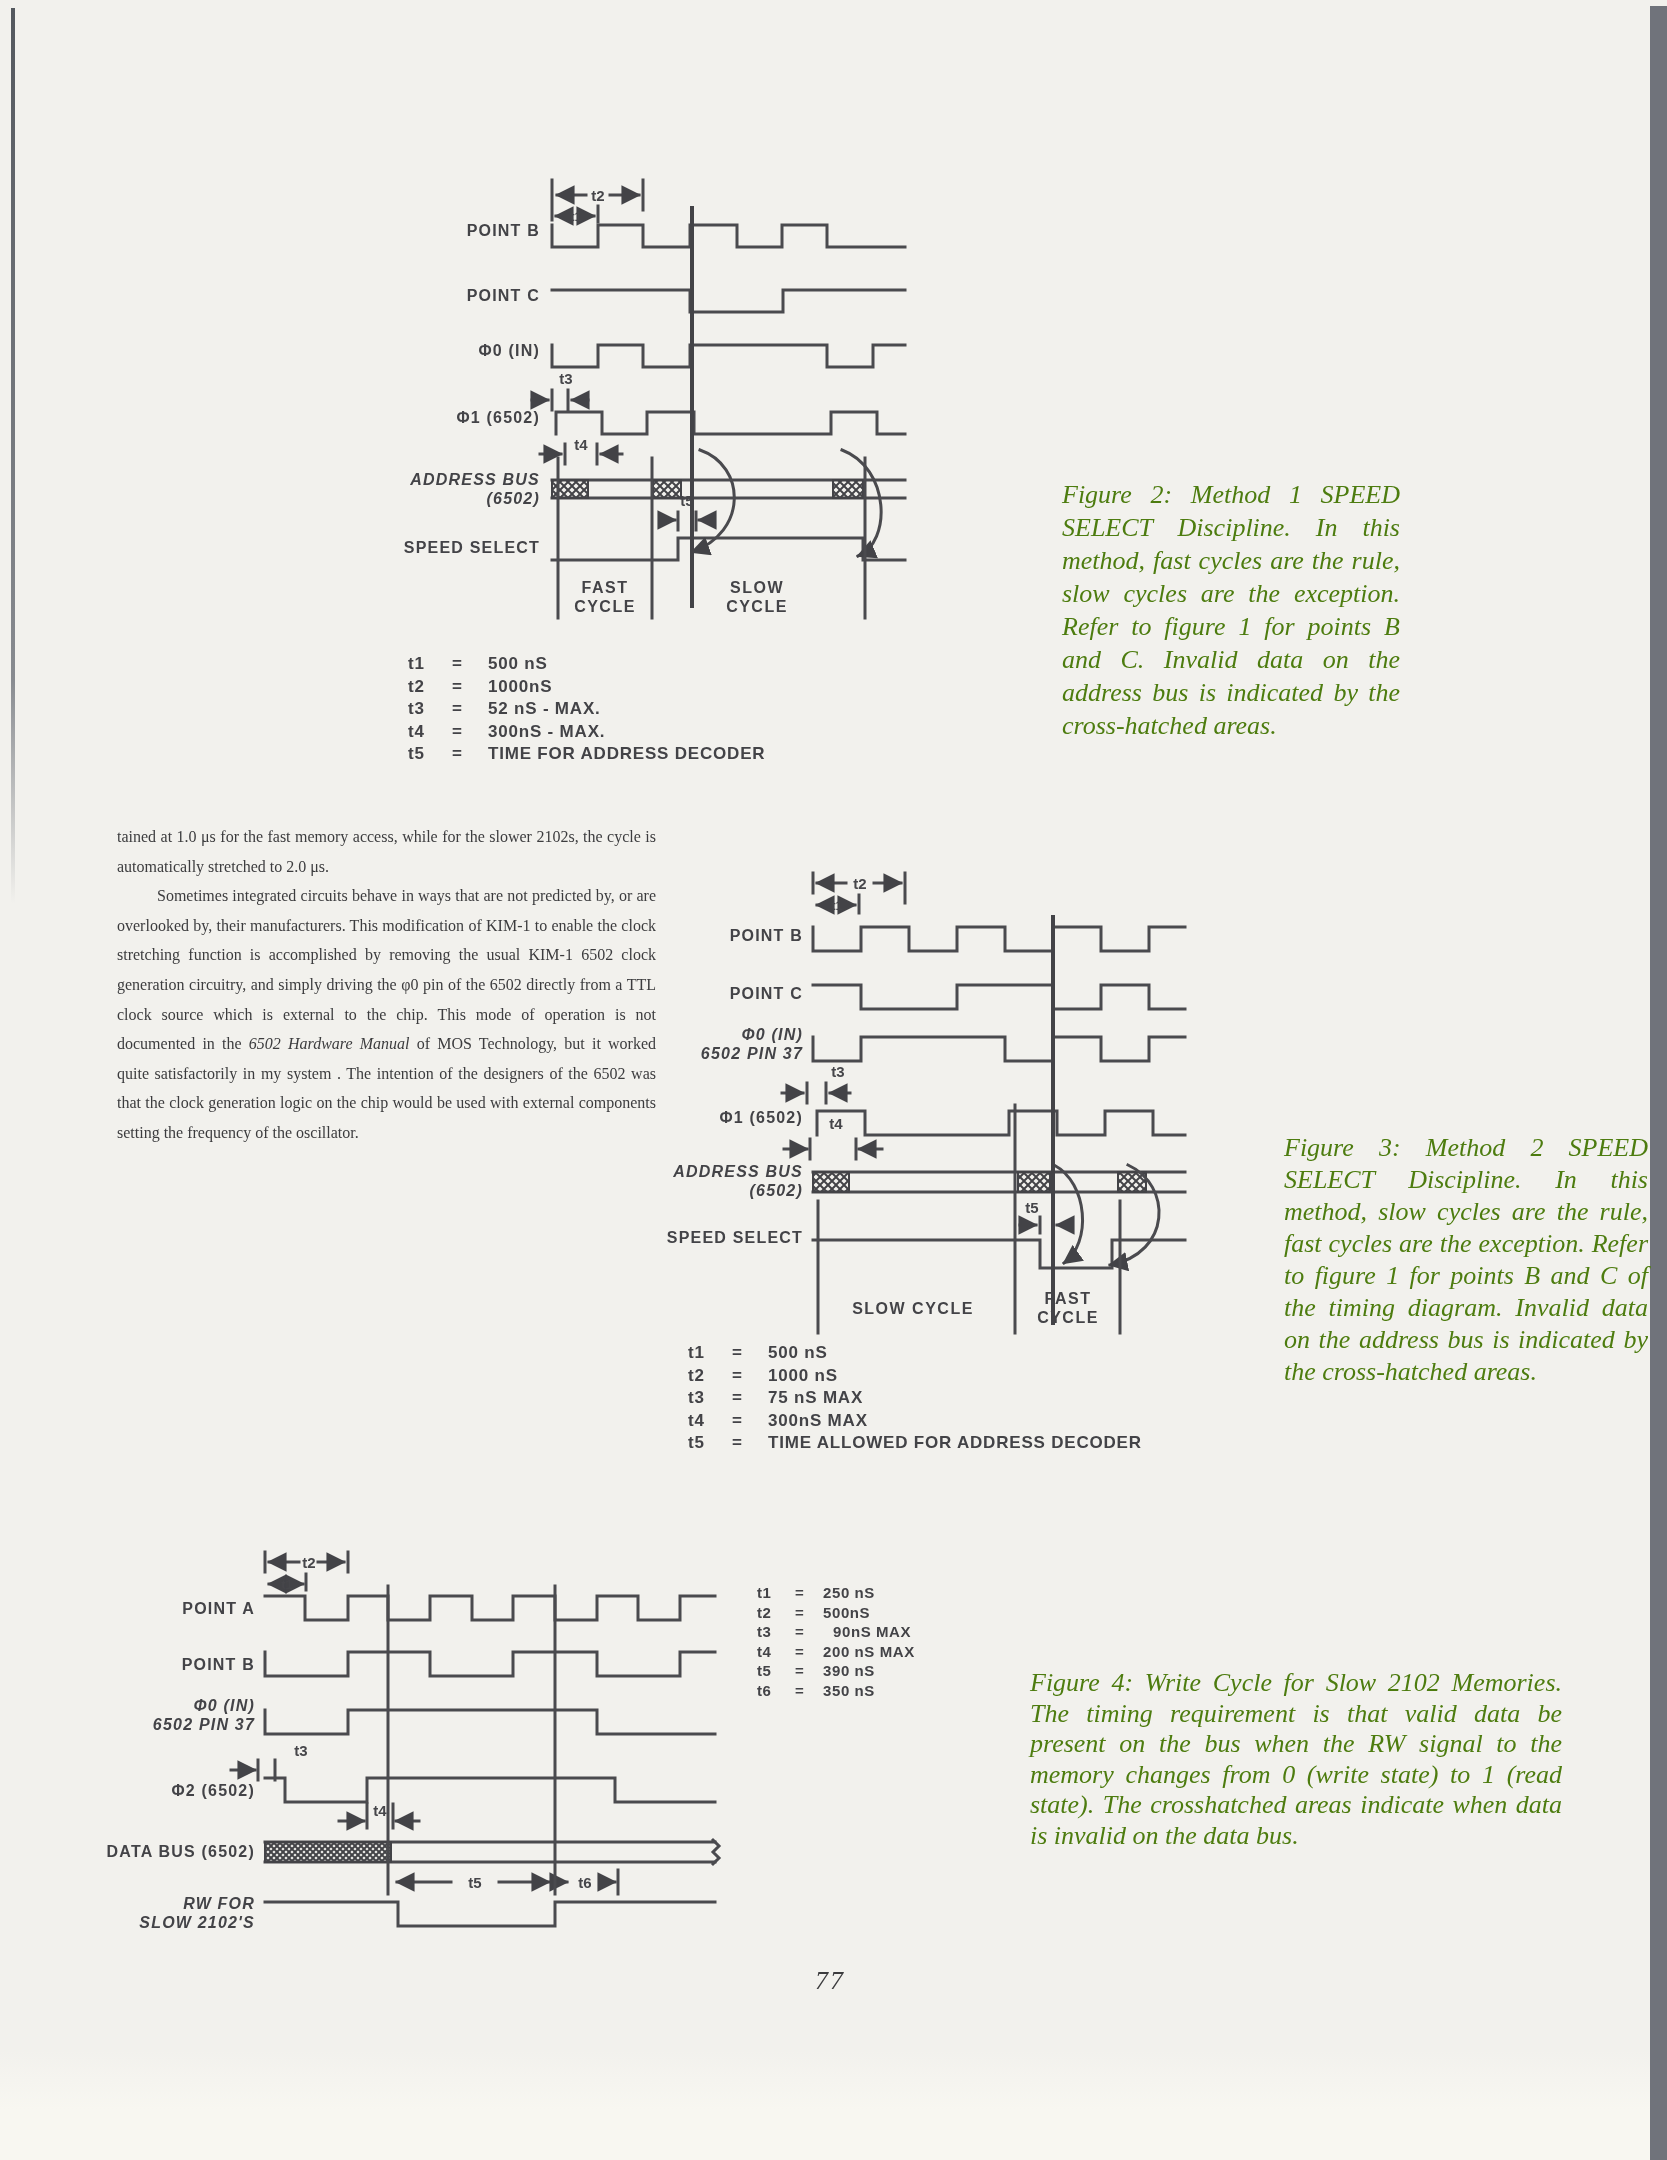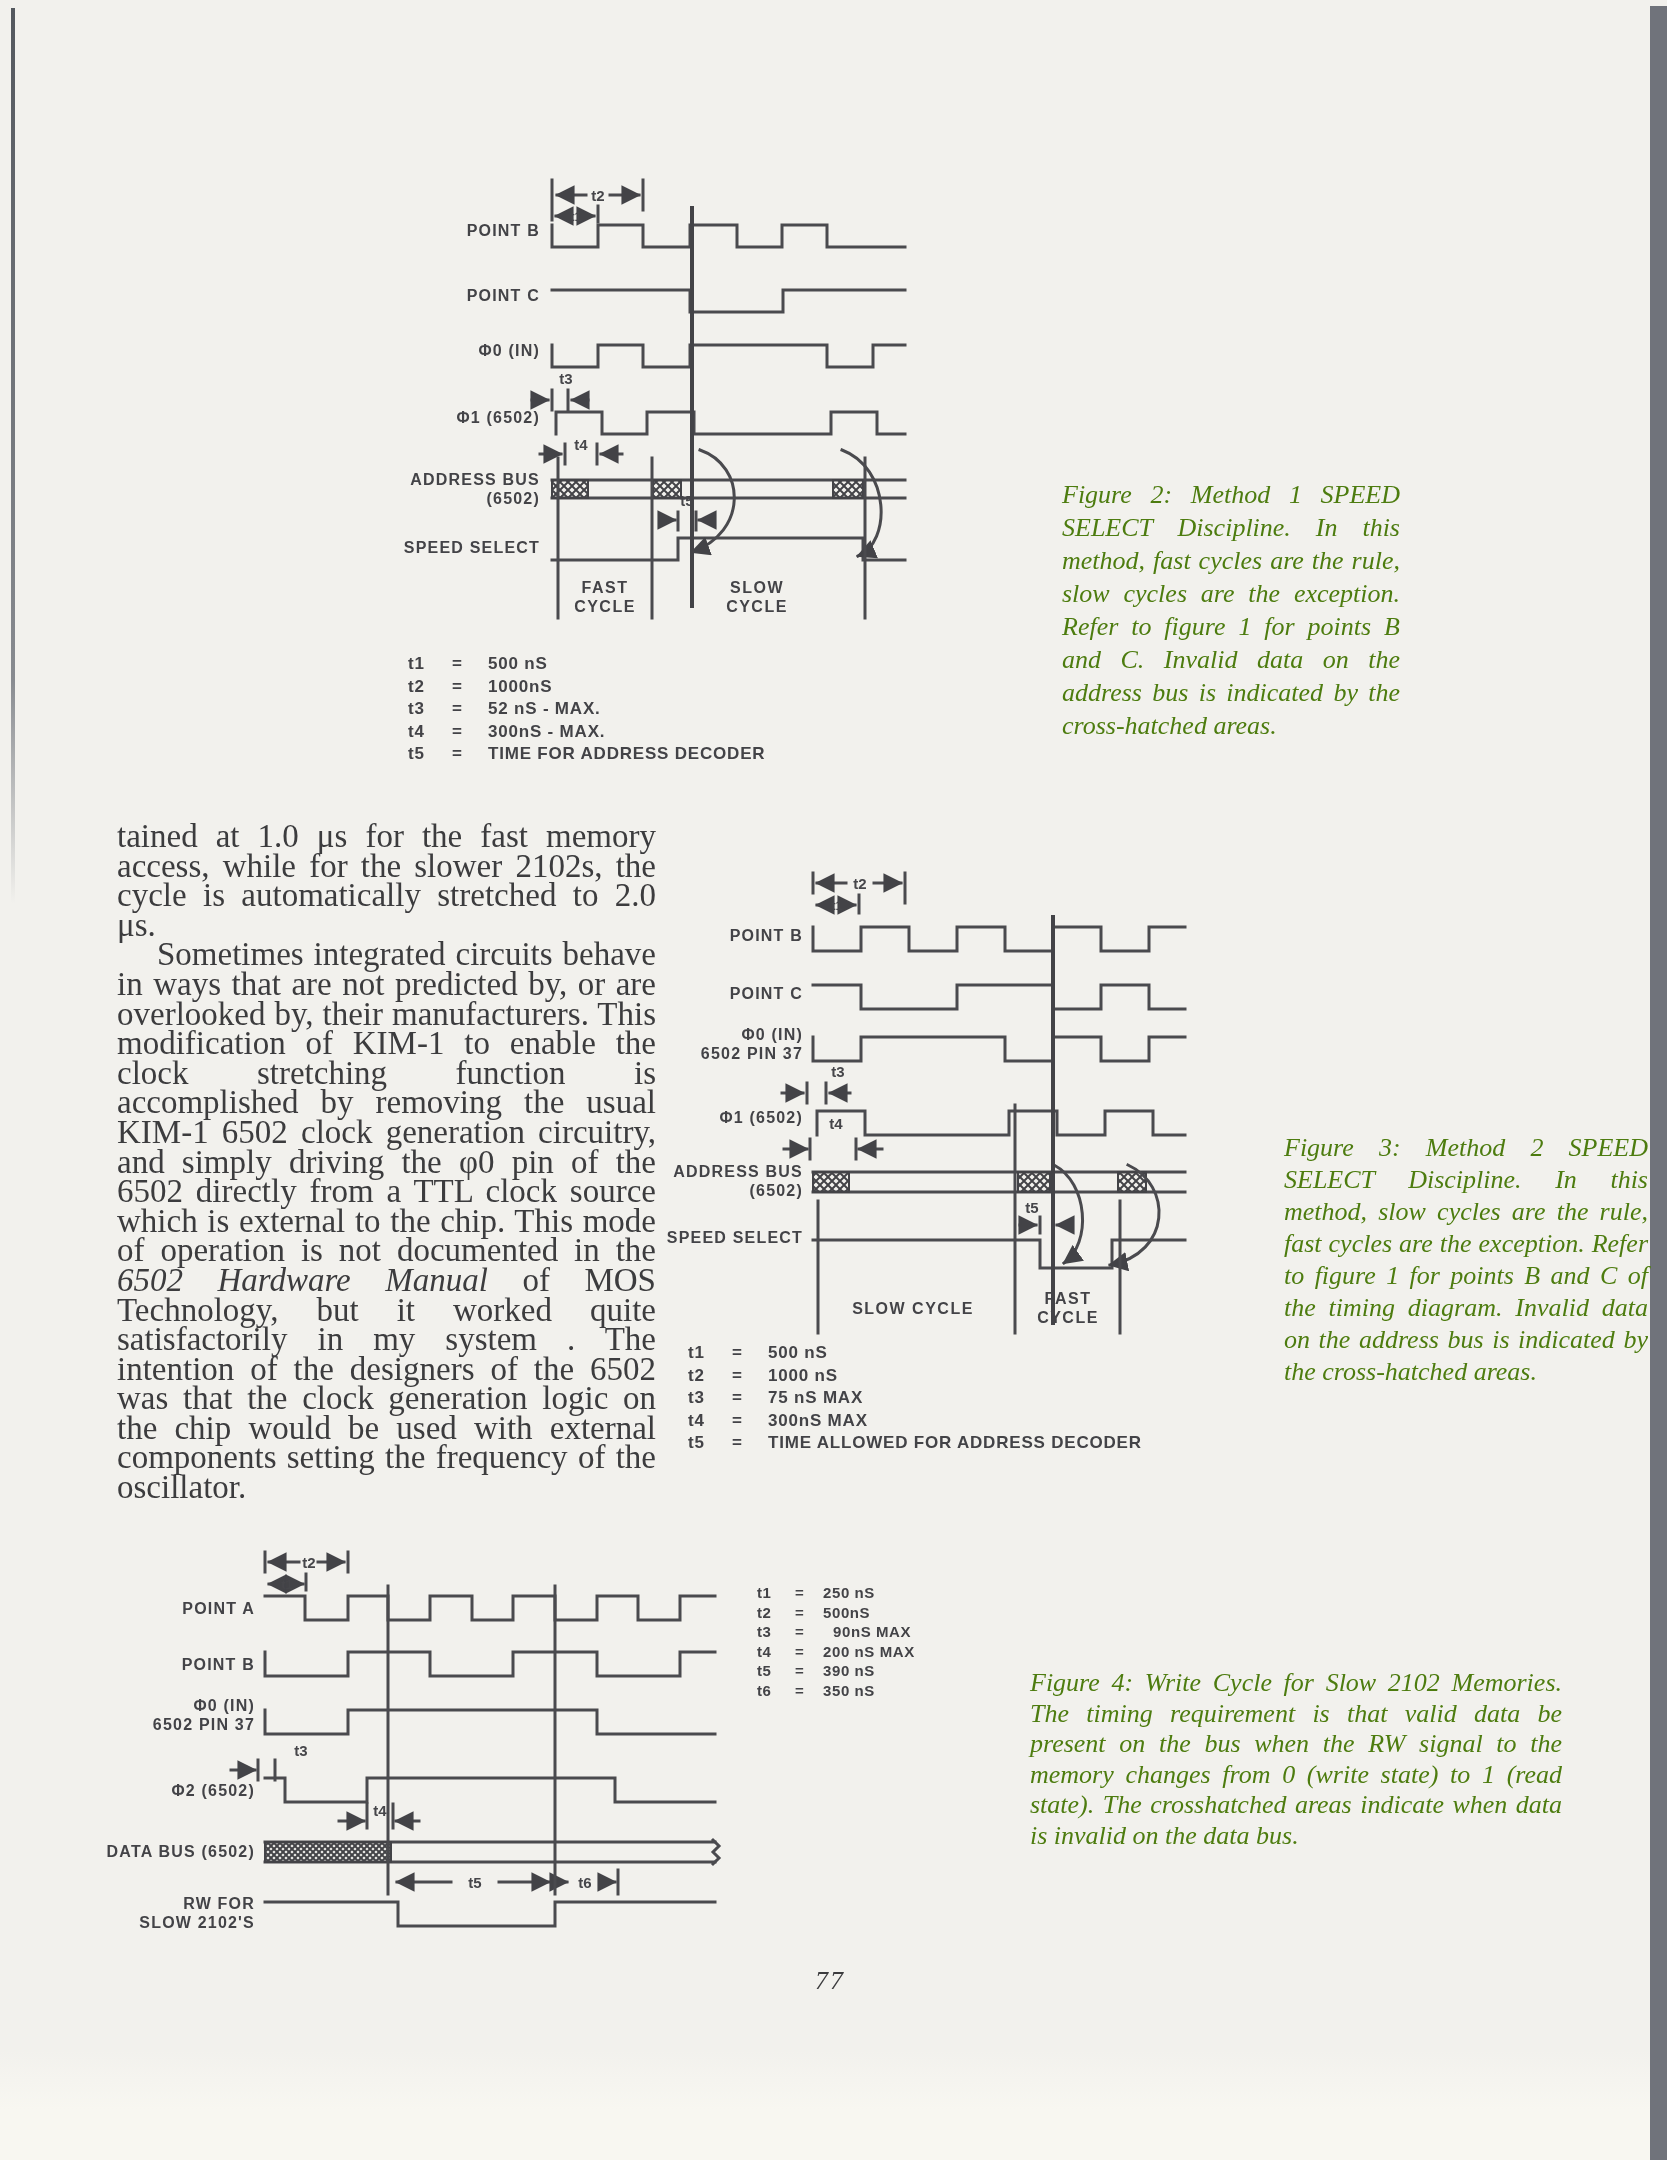--- a/index.html
+++ b/index.html
@@ -13,36 +13,36 @@
   .fig{position:absolute;}
   .fig svg{position:absolute;left:0;top:0;}
   .wf{stroke:#4a4a4e;stroke-width:3;fill:none;stroke-linecap:square;}
   .hv{stroke:#434347;stroke-width:4;}
   .hatch{stroke:#434347;stroke-width:2;}
   .blk{stroke:#434347;stroke-width:2;}
   .dim{font:700 15px "Liberation Sans",sans-serif;fill:#46464a;text-anchor:middle;stroke:none;}
   .dim-s{font-size:13px;}
   .sig{position:absolute;font:700 16px "Liberation Sans",sans-serif;letter-spacing:1.2px;
        color:#434347;white-space:nowrap;text-align:right;}
-  .sig span{display:block;line-height:19px;}
+  .sig span{display:block;line-height:19px;font-style:italic;}
   .cyc{position:absolute;font:700 16px "Liberation Sans",sans-serif;letter-spacing:1.5px;
        color:#434347;text-align:center;line-height:19px;}
   .legend{position:absolute;font:700 17px "Liberation Sans",sans-serif;letter-spacing:.8px;color:#434347;}
   .legend .row{display:flex;line-height:22.5px;}
   .legend .t{width:44px;}
   .legend .e{width:36px;}
   .legend.small{font-size:15px;letter-spacing:.6px;}
   .legend.small .row{line-height:19.6px;}
   .legend.small .t{width:38px;}
   .legend.small .e{width:28px;}
   .cap{position:absolute;font-style:italic;font-size:26px;color:#4d7c0f;text-align:justify;}
   #cap2{left:1062px;top:478px;width:338px;line-height:33px;}
   #cap3{left:1284px;top:1132px;width:364px;line-height:32px;}
   #cap4{left:1030px;top:1668px;width:532px;line-height:30.5px;}
-  #body-col{position:absolute;left:117px;top:822px;width:539px;font-size:33px;
+  #body-col{position:absolute;left:117px;top:822px;width:539px;font-size:16px;
             line-height:29.6px;text-align:justify;}
   #body-col p{margin:0;}
   #body-col p.ind{text-indent:40px;}
   #pagenum{position:absolute;left:790px;top:1966px;width:80px;text-align:center;
            font-size:26px;font-style:italic;letter-spacing:2px;color:#3c3c3e;}
 </style>
 </head>
 <body>
 
 <div id="page">

